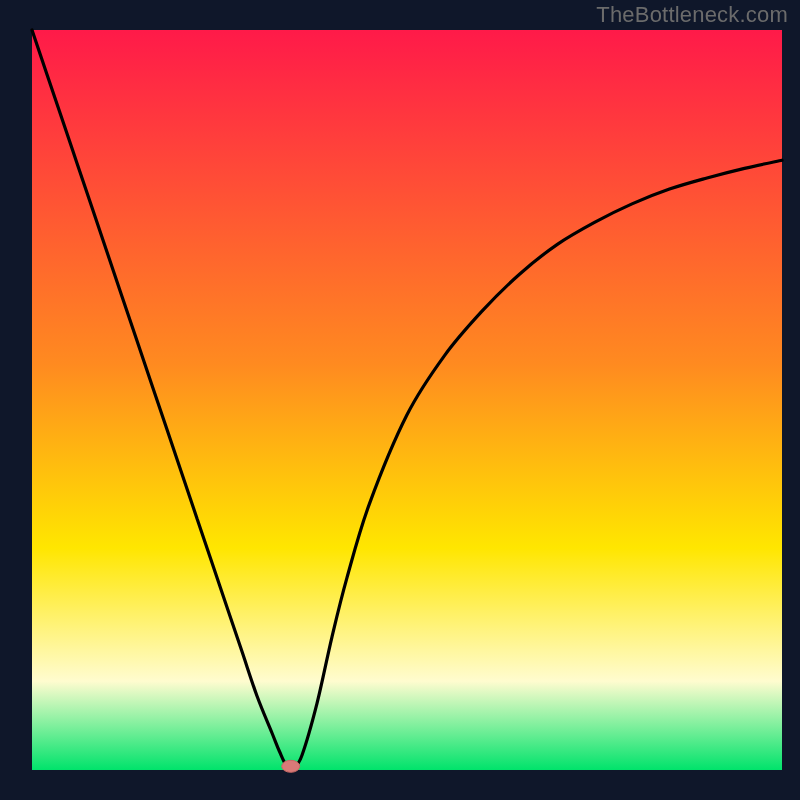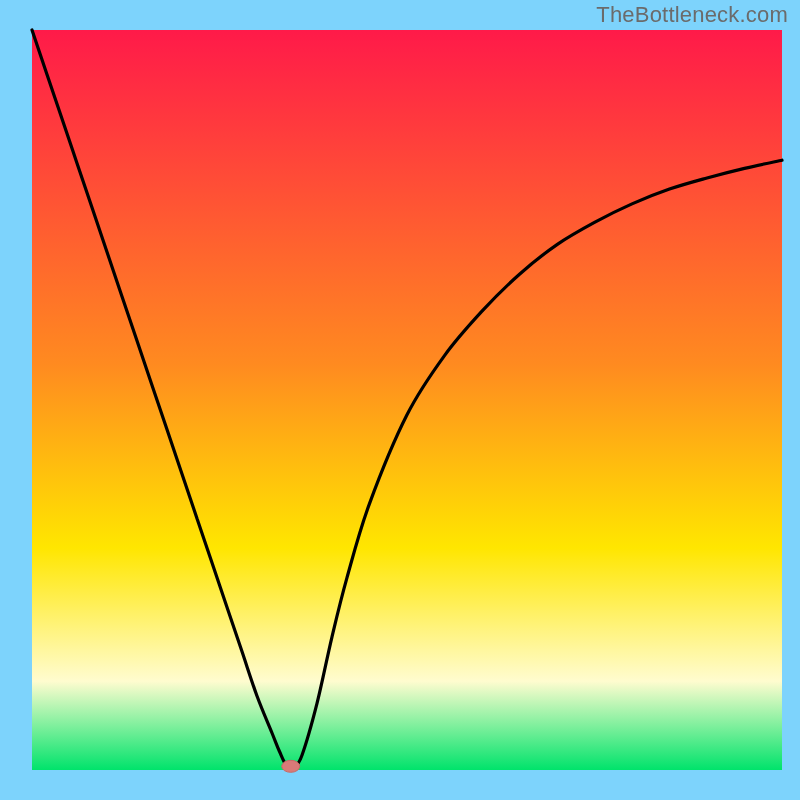--- a/index.html
+++ b/index.html
@@ -8,21 +8,21 @@
     width: 800px;
     height: 800px;
     background: #000;
     overflow: hidden;
     font-family: Arial, Helvetica, sans-serif;
   }
   .frame {
     position: relative;
     width: 800px;
     height: 800px;
-    background: #7dd3fc;
+    background: #0f172a;
   }
   .watermark {
     position: absolute;
     top: 2px;
     right: 12px;
     color: #6b6b6b;
     font-size: 22px;
     font-weight: 500;
     letter-spacing: 0.2px;
   }

